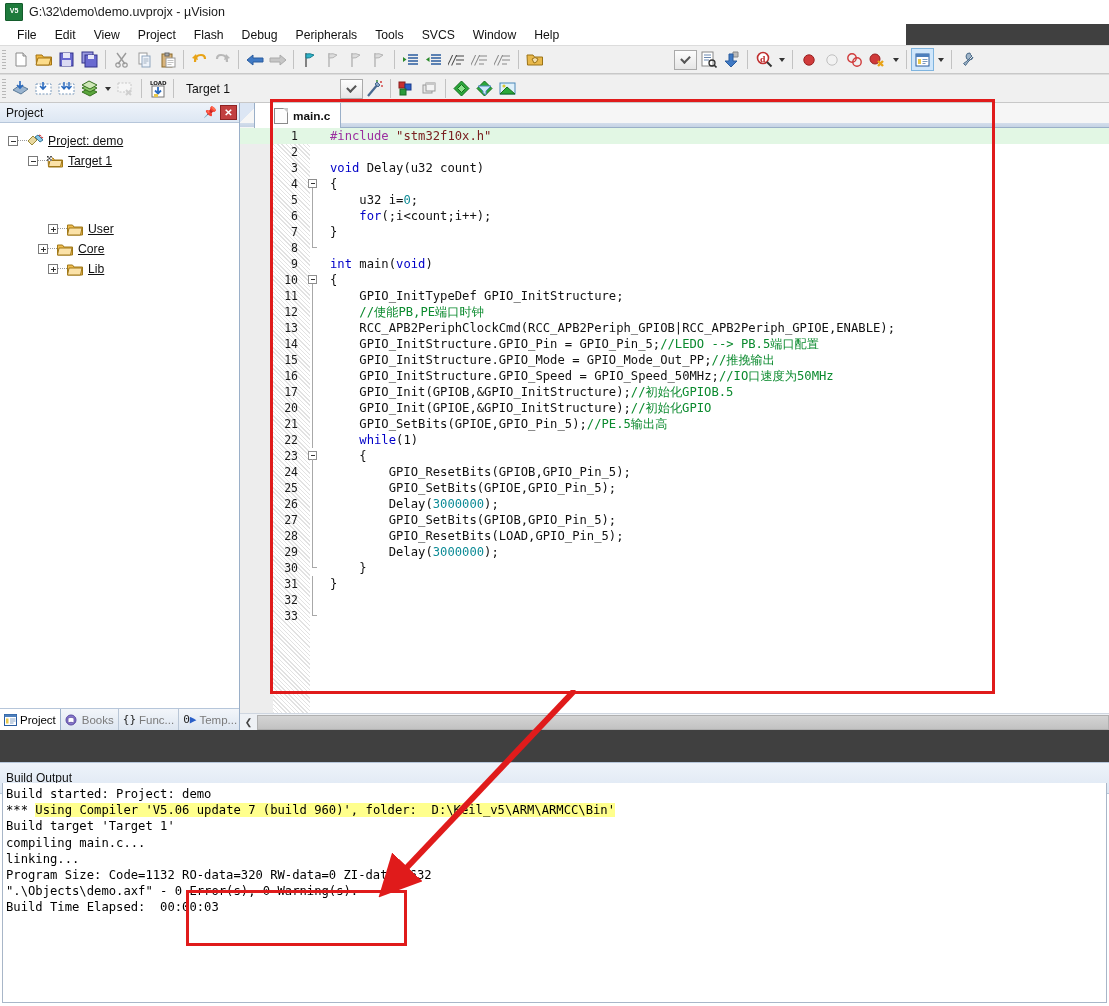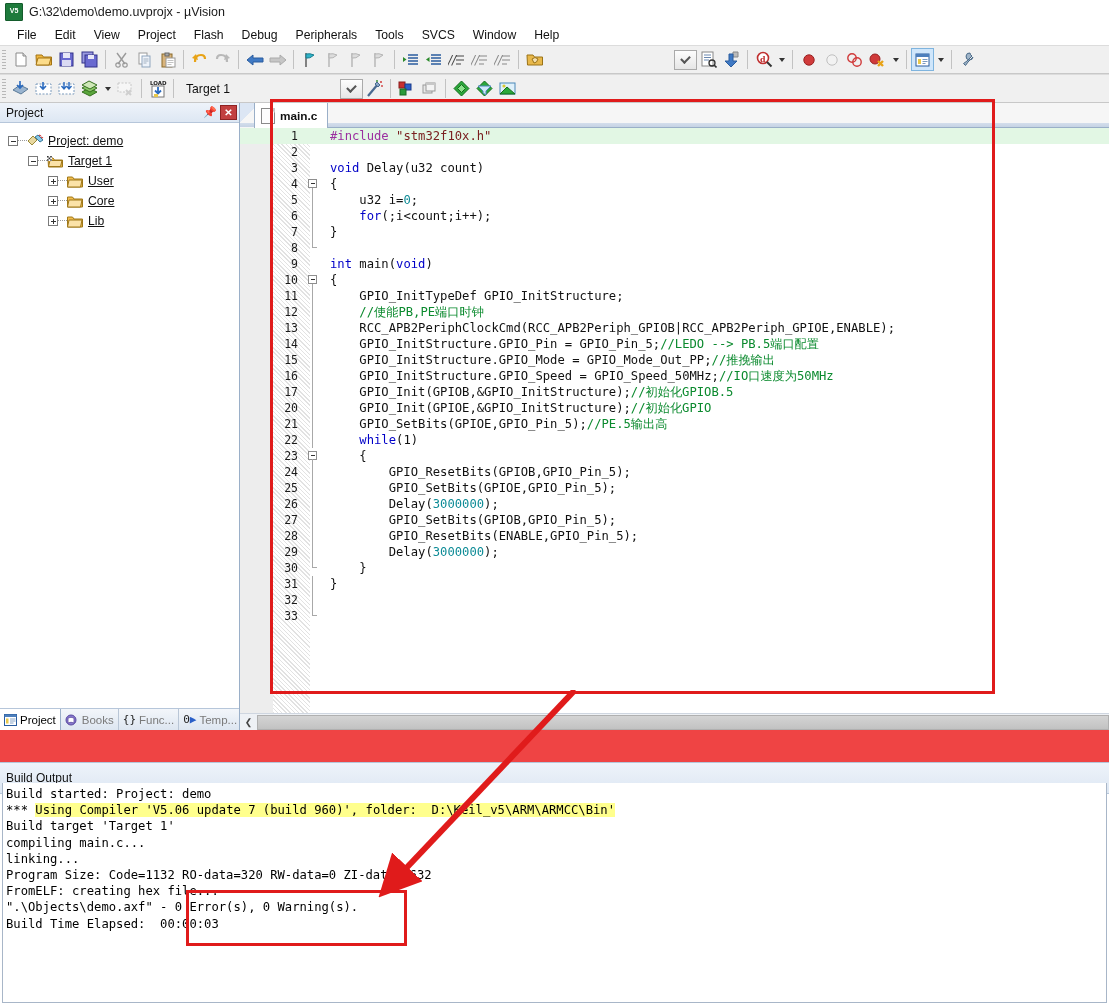--- a/index.html
+++ b/index.html
@@ -6,21 +6,21 @@
     margin: 0; padding: 0;
     width: 1109px; height: 1006px;
     overflow: hidden;
     background: #ffffff;
     font-family: "Liberation Sans", sans-serif;
     -webkit-font-smoothing: antialiased;
   }
   #app {
     position: relative;
     width: 1109px; height: 1006px;
-    background: #ef4444;
+    background: #404040;
   }
 
   
   .titlebar {
     position: absolute; left: 0; top: 0;
     width: 1109px; height: 24px;
     background: #ffffff;
     display: flex; align-items: center;
   }
   .app-icon {
@@ -43,21 +43,21 @@
     font-weight: bold;
   }
   .title-text {
     font-size: 12.5px; color: #1a1a1a;
     white-space: nowrap;
   }
 
   
   .menubar {
     position: absolute; left: 0; top: 24px;
-    width: 1109px; height: 21px;
+    width: 906px; height: 21px;
     background: #ffffff;
     display: flex; align-items: center;
     padding-left: 8px;
     box-sizing: border-box;
   }
   .menu-item {
     font-size: 12.2px; color: #111111;
     padding: 2px 9px;
     white-space: nowrap;
     cursor: default;
@@ -260,21 +260,21 @@
   .tabstrip::after {
     content:"";
     position:absolute; left:0; bottom:0;
     width: 869px; height: 4px;
     background: linear-gradient(to bottom, #d4deec, #c6d3e4);
   }
   .filetab {
     position: absolute; left: 14px; top: 0;
     height: 25px;
     display: flex; align-items: center;
-    padding: 0 10px 0 6px;
+    padding: 0 10px 0 19px;
     background: #ffffff;
     border-left: 1px solid #9aafc8;
     border-right: 1px solid #9aafc8;
     box-sizing: border-box;
     z-index: 2;
     cursor: default;
   }
   .filetab .fname {
     font-size: 11.8px; font-weight: bold; color: #111;
     margin-left: 5px;
@@ -853,32 +853,32 @@
           <svg width="17" height="14" viewBox="0 0 17 14">
               <path d="M1 4 h5 l1.5 2 h8 v7 h-14z" fill="#f0bc4e" stroke="#a07818"></path>
               <path d="M3 6.5 h12 l-1.5 6 h-12z" fill="#fbe2a8" stroke="#a07818"></path>
               <rect x="0" y="2" width="5" height="5" fill="#fff"></rect>
               <path d="M0 2 h1.6v1.6h-1.6z M3.2 2h1.6v1.6h-1.6z M1.6 3.6h1.6v1.6h-1.6z M0 5.2h1.6v1.6h-1.6z M3.2 5.2h1.6v1.6h-1.6z" fill="#333"></path>
             </svg>
         </div>
         <div class="tree-label">Target 1</div>
       </div>
 
-      <div class="tree-row" style="padding-left:48px;">
+      <div class="tree-row" style="padding-left:48px;margin-top:48px;">
         <div class="tw-expander plus"></div>
         <div class="dotline"></div>
         <div class="folder-ico">
           <svg width="16" height="13" viewBox="0 0 16 13">
               <path d="M0.5 2 h5 l1.5 2 h8.5 v8 h-15z" fill="#f0bc4e" stroke="#a07818"></path>
               <path d="M2 5 h13 l-1.5 7 h-13z" fill="#fbe2a8" stroke="#a07818"></path>
             </svg>
         </div>
         <div class="tree-label">User</div>
       </div>
-      <div class="tree-row" style="padding-left:48px;">
+      <div class="tree-row" style="padding-left:38px;">
         <div class="tw-expander plus"></div>
         <div class="dotline"></div>
         <div class="folder-ico">
           <svg width="16" height="13" viewBox="0 0 16 13">
               <path d="M0.5 2 h5 l1.5 2 h8.5 v8 h-15z" fill="#f0bc4e" stroke="#a07818"></path>
               <path d="M2 5 h13 l-1.5 7 h-13z" fill="#fbe2a8" stroke="#a07818"></path>
             </svg>
         </div>
         <div class="tree-label">Core</div>
       </div>
@@ -957,21 +957,21 @@
           <div class="cl"><div class="lineno">16</div><div class="fold"><div class="vline"></div></div><div class="codetext"><span class="cn">    GPIO_InitStructure.GPIO_Speed = GPIO_Speed_50MHz;</span><span class="cm">//IO口速度为50MHz</span></div></div>
           <div class="cl"><div class="lineno">17</div><div class="fold"><div class="vline"></div></div><div class="codetext"><span class="cn">    GPIO_Init(GPIOB,&amp;GPIO_InitStructure);</span><span class="cm">//初始化GPIOB.5</span></div></div>
           <div class="cl"><div class="lineno">20</div><div class="fold"><div class="vline"></div></div><div class="codetext"><span class="cn">    GPIO_Init(GPIOE,&amp;GPIO_InitStructure);</span><span class="cm">//初始化GPIO</span></div></div>
           <div class="cl"><div class="lineno">21</div><div class="fold"><div class="vline"></div></div><div class="codetext"><span class="cn">    GPIO_SetBits(GPIOE,GPIO_Pin_5);</span><span class="cm">//PE.5输出高</span></div></div>
           <div class="cl"><div class="lineno">22</div><div class="fold"><div class="vline"></div></div><div class="codetext"><span class="cn">    </span><span class="k">while</span><span class="cn">(1)</span></div></div>
           <div class="cl"><div class="lineno">23</div><div class="fold"><div class="vline half-top"></div><div class="box"></div><div style="position: absolute; left: 6px; top: 11px; width: 1px; height: 5px; background: rgb(168, 168, 168);"></div></div><div class="codetext"><span class="cn">    {</span></div></div>
           <div class="cl"><div class="lineno">24</div><div class="fold"><div class="vline"></div><div style="position: absolute; left: 6px; top: 0px; width: 1px; height: 16px; background: rgb(168, 168, 168);"></div></div><div class="codetext"><span class="cn">        GPIO_ResetBits(GPIOB,GPIO_Pin_5);</span></div></div>
           <div class="cl"><div class="lineno">25</div><div class="fold"><div class="vline"></div><div style="position: absolute; left: 6px; top: 0px; width: 1px; height: 16px; background: rgb(168, 168, 168);"></div></div><div class="codetext"><span class="cn">        GPIO_SetBits(GPIOE,GPIO_Pin_5);</span></div></div>
           <div class="cl"><div class="lineno">26</div><div class="fold"><div class="vline"></div><div style="position: absolute; left: 6px; top: 0px; width: 1px; height: 16px; background: rgb(168, 168, 168);"></div></div><div class="codetext"><span class="cn">        Delay(</span><span class="nm">3000000</span><span class="cn">);</span></div></div>
           <div class="cl"><div class="lineno">27</div><div class="fold"><div class="vline"></div><div style="position: absolute; left: 6px; top: 0px; width: 1px; height: 16px; background: rgb(168, 168, 168);"></div></div><div class="codetext"><span class="cn">        GPIO_SetBits(GPIOB,GPIO_Pin_5);</span></div></div>
-          <div class="cl"><div class="lineno">28</div><div class="fold"><div class="vline"></div><div style="position: absolute; left: 6px; top: 0px; width: 1px; height: 16px; background: rgb(168, 168, 168);"></div></div><div class="codetext"><span class="cn">        GPIO_ResetBits(ENABLE,GPIO_Pin_5);</span></div></div>
+          <div class="cl"><div class="lineno">28</div><div class="fold"><div class="vline"></div><div style="position: absolute; left: 6px; top: 0px; width: 1px; height: 16px; background: rgb(168, 168, 168);"></div></div><div class="codetext"><span class="cn">        GPIO_ResetBits(LOAD,GPIO_Pin_5);</span></div></div>
           <div class="cl"><div class="lineno">29</div><div class="fold"><div class="vline"></div><div style="position: absolute; left: 6px; top: 0px; width: 1px; height: 16px; background: rgb(168, 168, 168);"></div></div><div class="codetext"><span class="cn">        Delay(</span><span class="nm">3000000</span><span class="cn">);</span></div></div>
           <div class="cl"><div class="lineno">30</div><div class="fold"><div class="vline half-bot"></div><div class="endtick"></div><div style="position: absolute; left: 6px; top: 0px; width: 1px; height: 8px; background: rgb(168, 168, 168);"></div></div><div class="codetext"><span class="cn">    }</span></div></div>
           <div class="cl"><div class="lineno">31</div><div class="fold"><div class="vline"></div></div><div class="codetext"><span class="cn">}</span></div></div>
           <div class="cl"><div class="lineno">32</div><div class="fold"><div class="vline"></div></div><div class="codetext"></div></div>
           <div class="cl"><div class="lineno">33</div><div class="fold"><div class="vline half-bot"></div><div class="endtick"></div></div><div class="codetext"></div></div>
         </div>
     </div>
 
     <div class="hscroll">
       <div class="hs-arrow">❮</div>
@@ -983,21 +983,20 @@
     <div class="build-header">
       <span>Build Output</span>
     </div>
     <div class="build-body" id="build-body">
         <div class="bline"><span>Build started: Project: demo</span></div>
         <div class="bline"><span>*** </span><span class="hlt">Using Compiler 'V5.06 update 7 (build 960)', folder:  D:\Keil_v5\ARM\ARMCC\Bin'</span></div>
         <div class="bline"><span>Build target 'Target 1'</span></div>
         <div class="bline"><span>compiling main.c...</span></div>
         <div class="bline"><span>linking...</span></div>
         <div class="bline"><span>Program Size: Code=1132 RO-data=320 RW-data=0 ZI-data=1632</span></div>
-        <div class="bline"><span>FromELF: creating hex file...</span></div>
         <div class="bline"><span>".\Objects\demo.axf" - 0 Error(s), 0 Warning(s).</span></div>
         <div class="bline"><span>Build Time Elapsed:  00:00:03</span></div>
       </div>
   </div>
 
   <div class="anno-box editor"></div>
   <div class="anno-box errbox"></div>
   <svg class="anno-arrow" viewBox="0 0 220 220">
     <defs>
       <marker id="ah" markerWidth="7" markerHeight="7" refX="3" refY="3.5" orient="auto">

